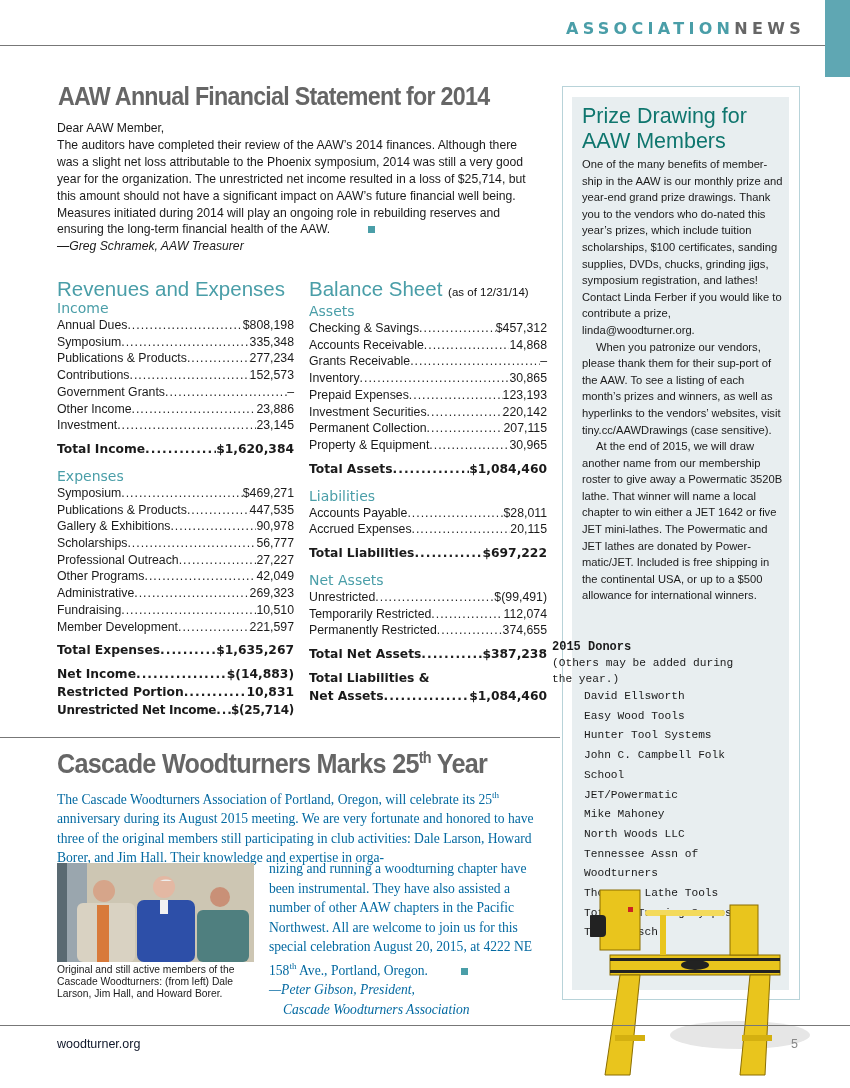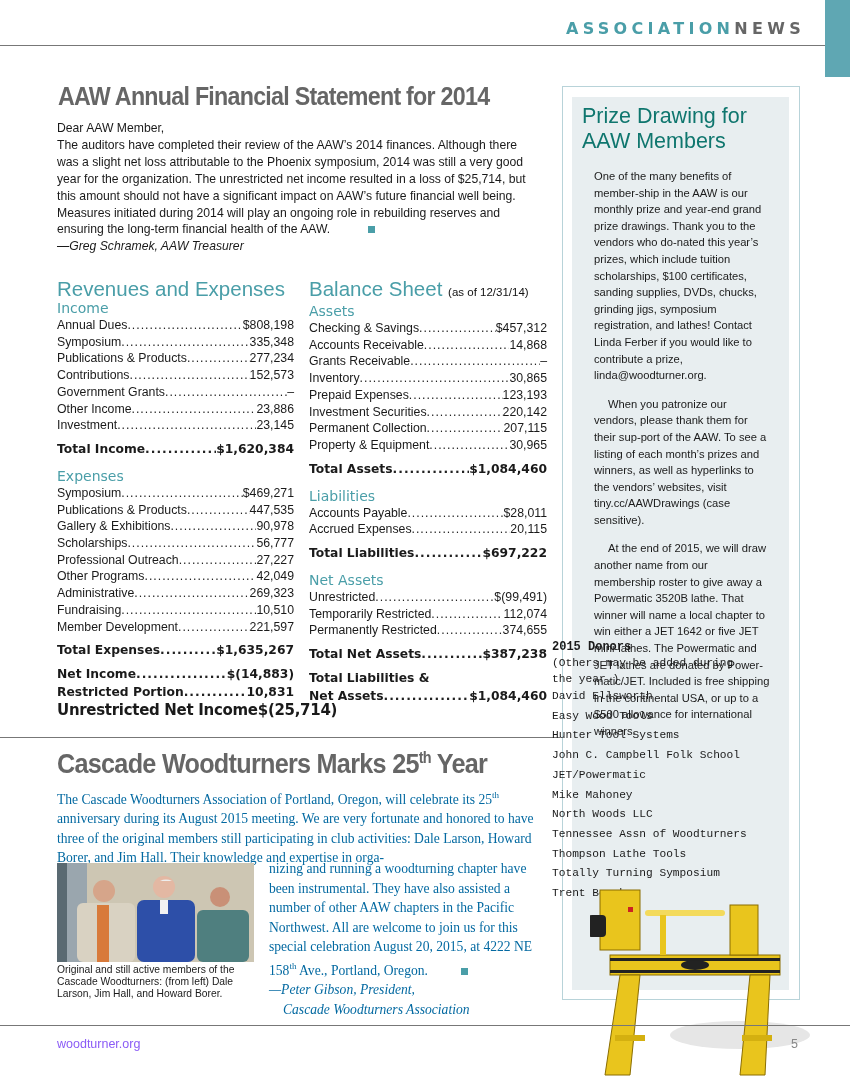--- a/index.html
+++ b/index.html
@@ -38,29 +38,29 @@
   .c-top{left:57px;top:786px;width:495px;}
   .c-right{left:269px;top:859px;width:283px;}
   .c-right .sig{font-style:italic;}
   .photo{left:57px;top:863px;width:197px;height:99px;overflow:hidden;background:#c9c3b4;}
   .caption{left:57px;top:964px;width:205px;font-size:10.3px;line-height:12px;font-family:Liberation Sans, sans-serif;}
   
   .sb-outer{left:562px;top:86px;width:236px;height:912px;border:1px solid #b8d3d9;}
   .sb-inner{left:572px;top:97px;width:217px;height:893px;background:#e8eef0;}
   .sb-title{left:582px;top:104px;font-size:21.5px;line-height:25px;color:#0f766e;font-family:"Liberation Sans",sans-serif;}
   .sb-body{left:582px;top:156px;width:202px;font-size:11.2px;line-height:16.6px;font-family:"Liberation Sans",sans-serif;}
-  .sb-body p{margin:12px;}
+  .sb-body p{margin:0;}
   .sb-body p.ind{text-indent:14px;}
   .donors{left:552px;top:640px;width:205px;font-size:11.2px;font-family:Liberation Mono, monospace;}
   .donors .h{font-weight:bold;font-size:12px;line-height:15px;}
   .donors .note{line-height:16px;}
-  .donors .item{line-height:19.7px;}
+  .donors .item{line-height:19.7px;margin-left:32px;}
   
   .foot-rule{left:0;top:1025px;width:850px;height:1px;background:#777;}
-  .foot-l{left:57px;top:1037px;font-size:12.5px;color:#8b5cf6;font-family:"Liberation Sans",sans-serif;}
+  .foot-l{left:57px;top:1037px;font-size:12.5px;color:#0f172a;font-family:"Liberation Sans",sans-serif;}
   .foot-r{left:791px;top:1037px;font-size:12.5px;color:#888;font-family:"Liberation Sans",sans-serif;}
   .lathe{left:590px;top:885px;width:230px;height:200px;}
 </style>
 </head>
 <body>
 
 <div class="abs hdr"><span class="a">ASSOCIATION</span><span class="n">NEWS</span></div>
 <div class="abs hdr-rule"></div>
 <div class="abs tab"></div>
 
@@ -176,21 +176,21 @@
   <div class="row b">
       <span class="l">Net Income</span>
       <span class="d"></span>
       <span class="v">$(14,883)</span>
     </div>
   <div class="row b">
       <span class="l">Restricted Portion</span>
       <span class="d"></span>
       <span class="v">10,831</span>
     </div>
-  <div class="row b" style="font-size:15px;letter-spacing:-0.3px">
+  <div class="row b" style="font-size:12px;letter-spacing:-0.3px">
       <span class="l">Unrestricted Net Income</span>
       <span class="d"></span>
       <span class="v">$(25,714)</span>
     </div>
 </div>
 
 <div class="abs col2">
   <div class="sec-title"><span>Balance Sheet</span> <small>(as of 12/31/14)</small></div>
   <div class="sub">Assets</div>
   <div id="asset-rows">

